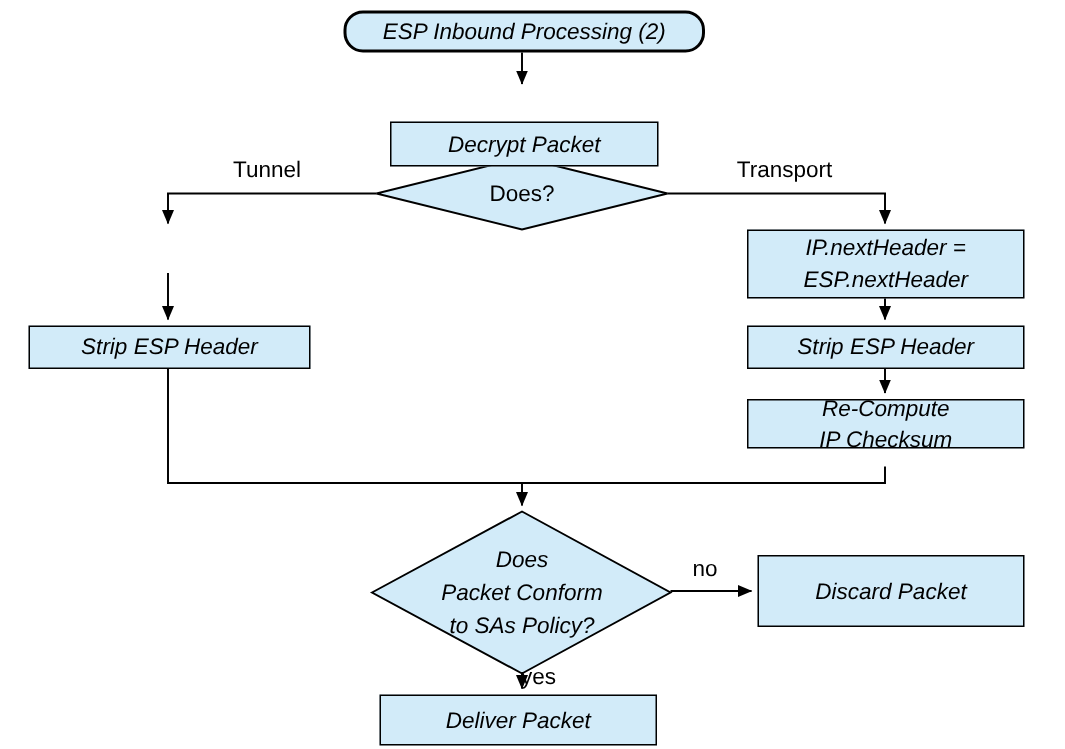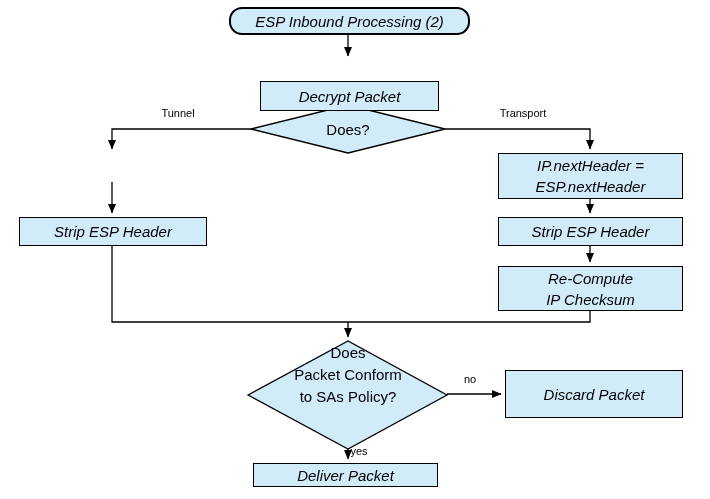--- a/index.html
+++ b/index.html
@@ -66,21 +66,21 @@
     white-space: pre-line;
     background: transparent;
     pointer-events: none;
   }
   .edge-label {
     position: absolute;
     display: flex;
     align-items: center;
     justify-content: center;
     text-align: right;
-    font-size: 11px;
+    font-size: 15px;
     background: transparent;
   }
 </style>
 </head>
 <body>
 
 <div class="canvas">
 
   <svg class="edges-svg" viewBox="0 0 710 499" xmlns="http://www.w3.org/2000/svg">
     <defs>
@@ -113,30 +113,30 @@
   <div class="diamond-label" style="left:298px; top:117px; width:100px; height:26px;">Does?</div>
 
 
   <div class="node" style="left:19px; top:217px; width:188px; height:29px;">Strip ESP Header</div>
 
   <div class="node" style="left:498px; top:153px; width:185px; height:46px;">IP.nextHeader =
 ESP.nextHeader</div>
 
   <div class="node" style="left:498px; top:217px; width:185px; height:29px;">Strip ESP Header</div>
 
-  <div class="node" style="left:498px; top:266px; width:185px; height:45px;">Re-Compute
+  <div class="node" style="left:498px; top:266px; width:185px; height:33px;">Re-Compute
 IP Checksum</div>
 
-  <div class="diamond-label" style="left:278px; top:342px; width:140px; height:66px;">Does
+  <div class="diamond-label" style="left:278px; top:363px; width:140px; height:66px;font-style:italic;">Does
 Packet Conform
 to SAs Policy?</div>
 
   <div class="node" style="left:505px; top:370px; width:178px; height:48px;">Discard Packet</div>
 
-  <div class="node" style="left:253px; top:463px; width:185px; height:24px;">Deliver Packet</div>
+  <div class="node" style="left:253px; top:463px; width:185px; height:34px;">Deliver Packet</div>
 
   <div class="edge-label" style="left:130px; top:103px; width:96px; height:20px;">Tunnel</div>
 
   <div class="edge-label" style="left:475px; top:103px; width:96px; height:20px;">Transport</div>
 
   <div class="edge-label" style="left:448px; top:369px; width:44px; height:20px;">no</div>
 
   <div class="edge-label" style="left:337px; top:441px; width:44px; height:20px;">yes</div>
 
 </div>

